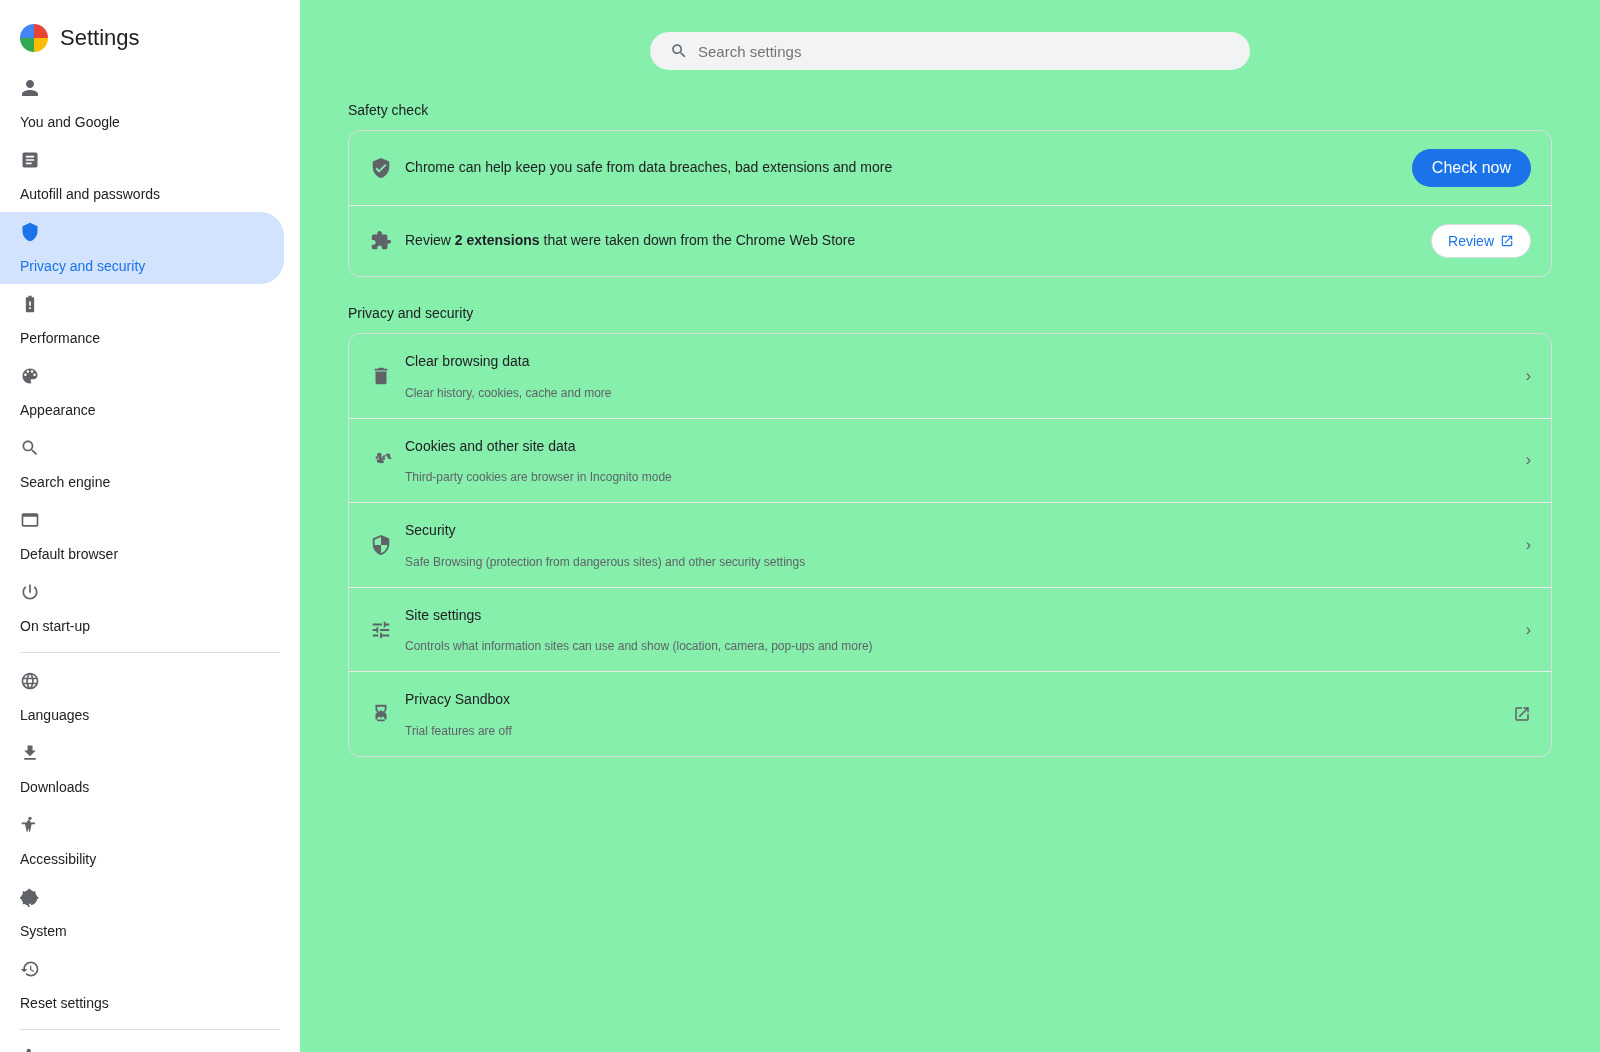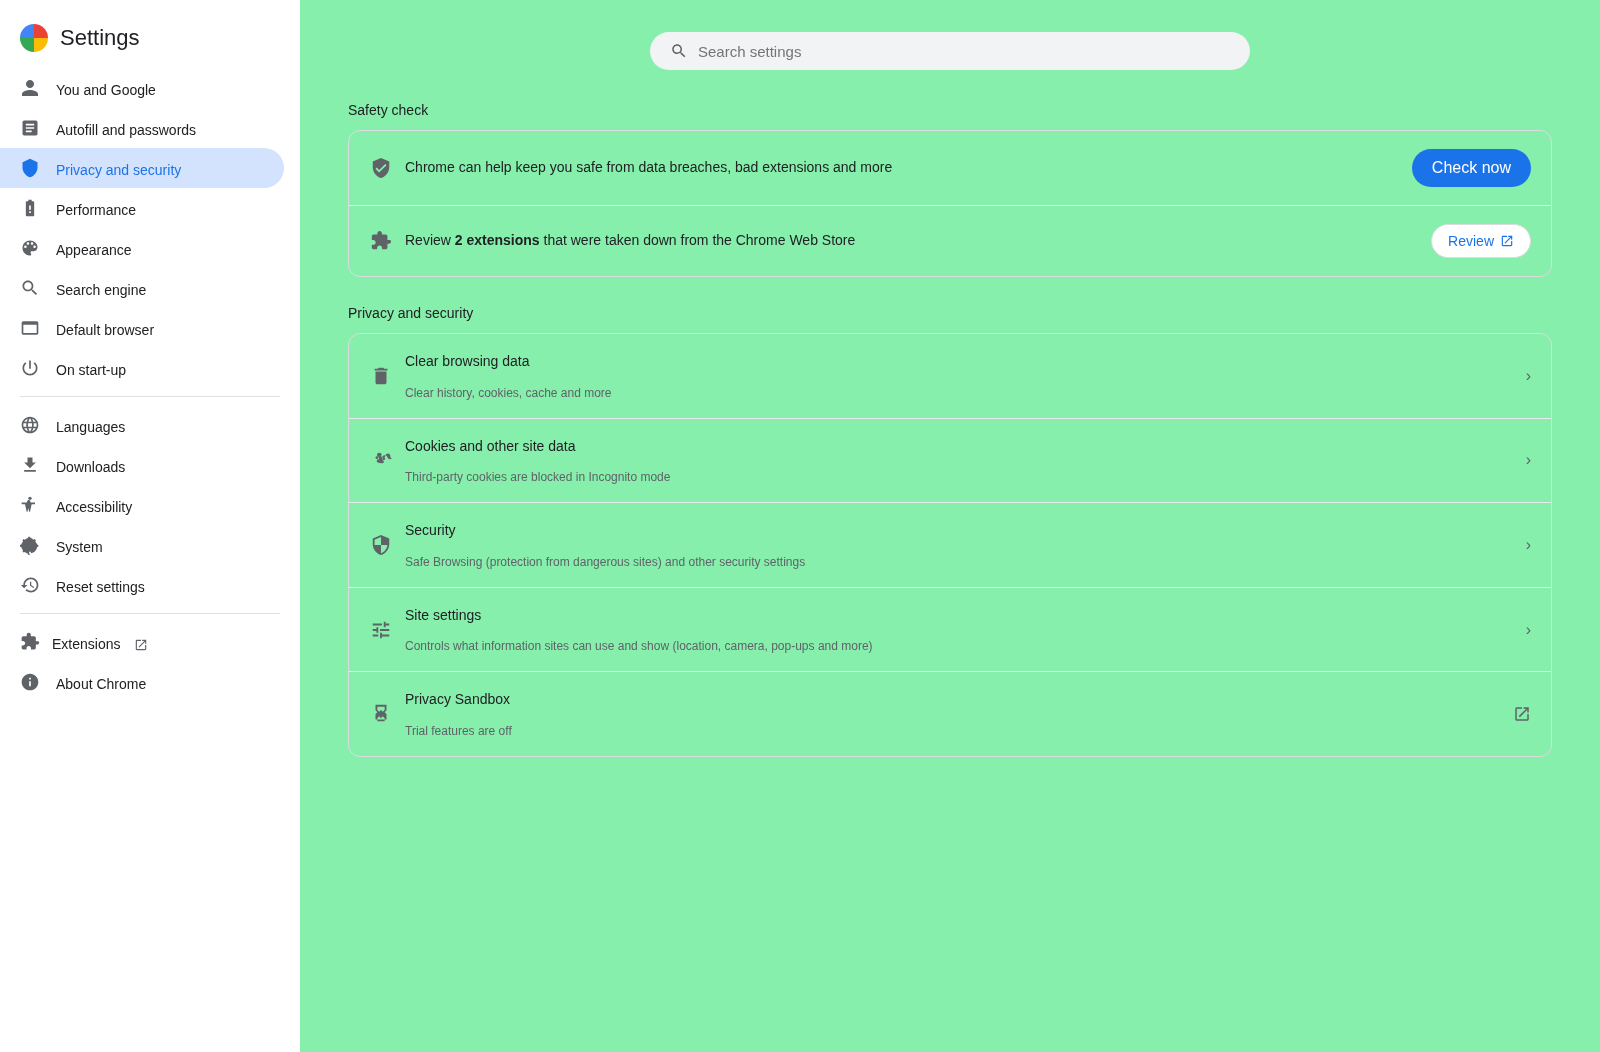--- a/index.html
+++ b/index.html
@@ -39,29 +39,30 @@
     }
 
     .sidebar-title {
       font-size: 22px;
       font-weight: 400;
       color: #202124;
     }
 
     .sidebar-item {
       display: flex;
-      align-items: flex-end;
+      align-items: flex-start;
       gap: 16px;
       padding: 10px 20px;
       cursor: pointer;
       border-radius: 0 24px 24px 0;
       margin-right: 16px;
       font-size: 14px;
       color: #202124;
       user-select: none;
+      flex-direction: column;
     }
 
     .sidebar-item.active {
       background: #d3e3fd;
       color: #1a73e8;
     }
 
     .sidebar-item.active .sidebar-icon {
       color: #1a73e8;
     }
@@ -463,21 +464,21 @@
           <svg width="22" height="22" viewBox="0 0 24 24" fill="#5f6368">
               <circle cx="7.5" cy="9.5" r="1.5"></circle>
               <circle cx="11" cy="6" r="1.5"></circle>
               <circle cx="11" cy="14" r="1.5"></circle>
               <circle cx="15" cy="10.5" r="1.5"></circle>
               <path d="M21.95 10.99c-1.06.28-2.18-.31-2.64-1.32-.07-.15-.14-.32-.18-.49-.37-1.48-1.75-2.51-3.27-2.36-1.4.14-2.54 1.22-2.73 2.61-.17 1.24.36 2.38 1.25 3.08.58.46.84 1.22.62 1.94-.22.72-.88 1.22-1.63 1.22-.5 0-.96-.19-1.31-.5-.51-.45-1.26-.55-1.89-.26-1.27.58-2.73-.31-2.82-1.71-.05-.78.38-1.54 1.09-1.89C9.36 11.66 9.94 10.6 9.72 9.52c-.14-.7-.6-1.32-1.25-1.67-.47-.25-.79-.71-.86-1.24C7.46 5.24 8.64 4 10.02 4c.06 0 .12 0 .18.01 1.1.07 1.98.93 2.08 2.03.03.3.01.59-.05.86C11.96 8.36 13.02 9.5 14.4 9.5c.07 0 .14 0 .21-.01.97-.07 1.79-.75 2.04-1.69.04-.14.08-.3.1-.46.22-1.53 1.62-2.65 3.17-2.38 1.04.18 1.87.96 2.12 1.98.06.24.08.47.08.69 0 1.39.79 2.59 1.95 3.18l-.12.18z"></path>
             </svg>
         </span>
         <div class="row-text">
           <div class="row-title">Cookies and other site data</div>
-          <div class="row-subtitle">Third-party cookies are blocked in Incognito mode</div>
+          <div class="row-subtitle">Third-party cookies are browser in Incognito mode</div>
         </div>
         <span class="chevron-right">›</span>
       </div>
 
       <div class="card-row">
         <span class="row-icon">
           <svg width="22" height="22" viewBox="0 0 24 24" fill="#5f6368">
               <path d="M12 1L3 5v6c0 5.55 3.84 10.74 9 12 5.16-1.26 9-6.45 9-12V5l-9-4zm0 10.99h7c-.53 4.12-3.28 7.79-7 8.94V12H5V6.3l7-3.11v8.8z"></path>
             </svg>
         </span>

